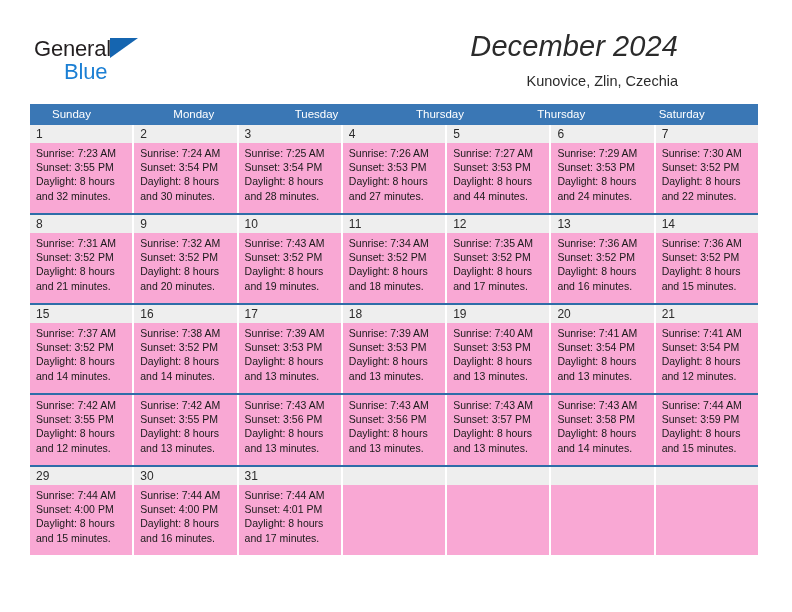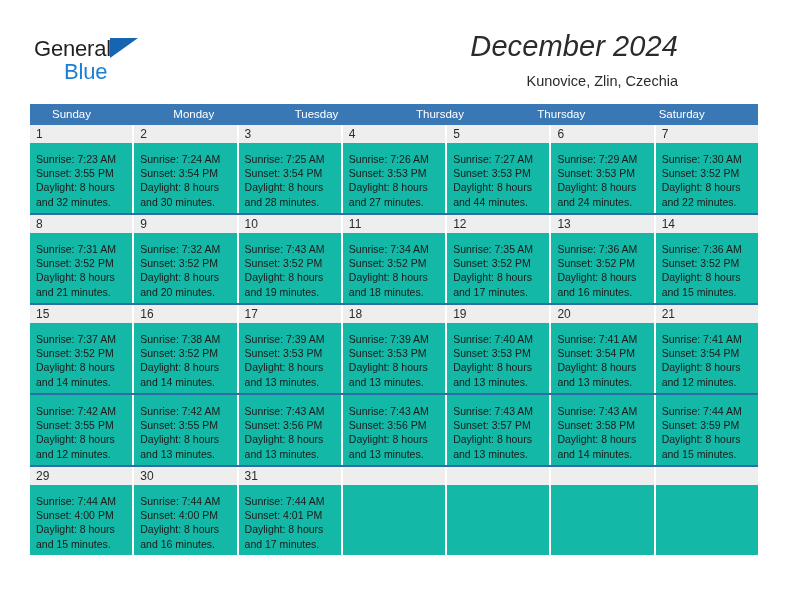--- a/index.html
+++ b/index.html
@@ -136,23 +136,23 @@
   .daynum-cell:last-child { margin-right: 0; }
   .daynum-cell.empty { background: #eeeeee; }
 
   .week-body {
     display: flex;
     height: 70px;
   }
   .day-cell {
     flex: 1 1 0;
     box-sizing: border-box;
-    padding: 9px 4px 0 6px;
+    padding: 3px 4px 0 6px;
     margin-right: 2px;
-    background: #14b8a6;
+    background: #f9a8d4;
   }
   .day-cell:last-child { margin-right: 0; }
   .day-line {
     font-size: 10.5px;
     line-height: 14.2px;
     color: #1a1a1a;
     white-space: nowrap;
   }
 
   .week-sep {

